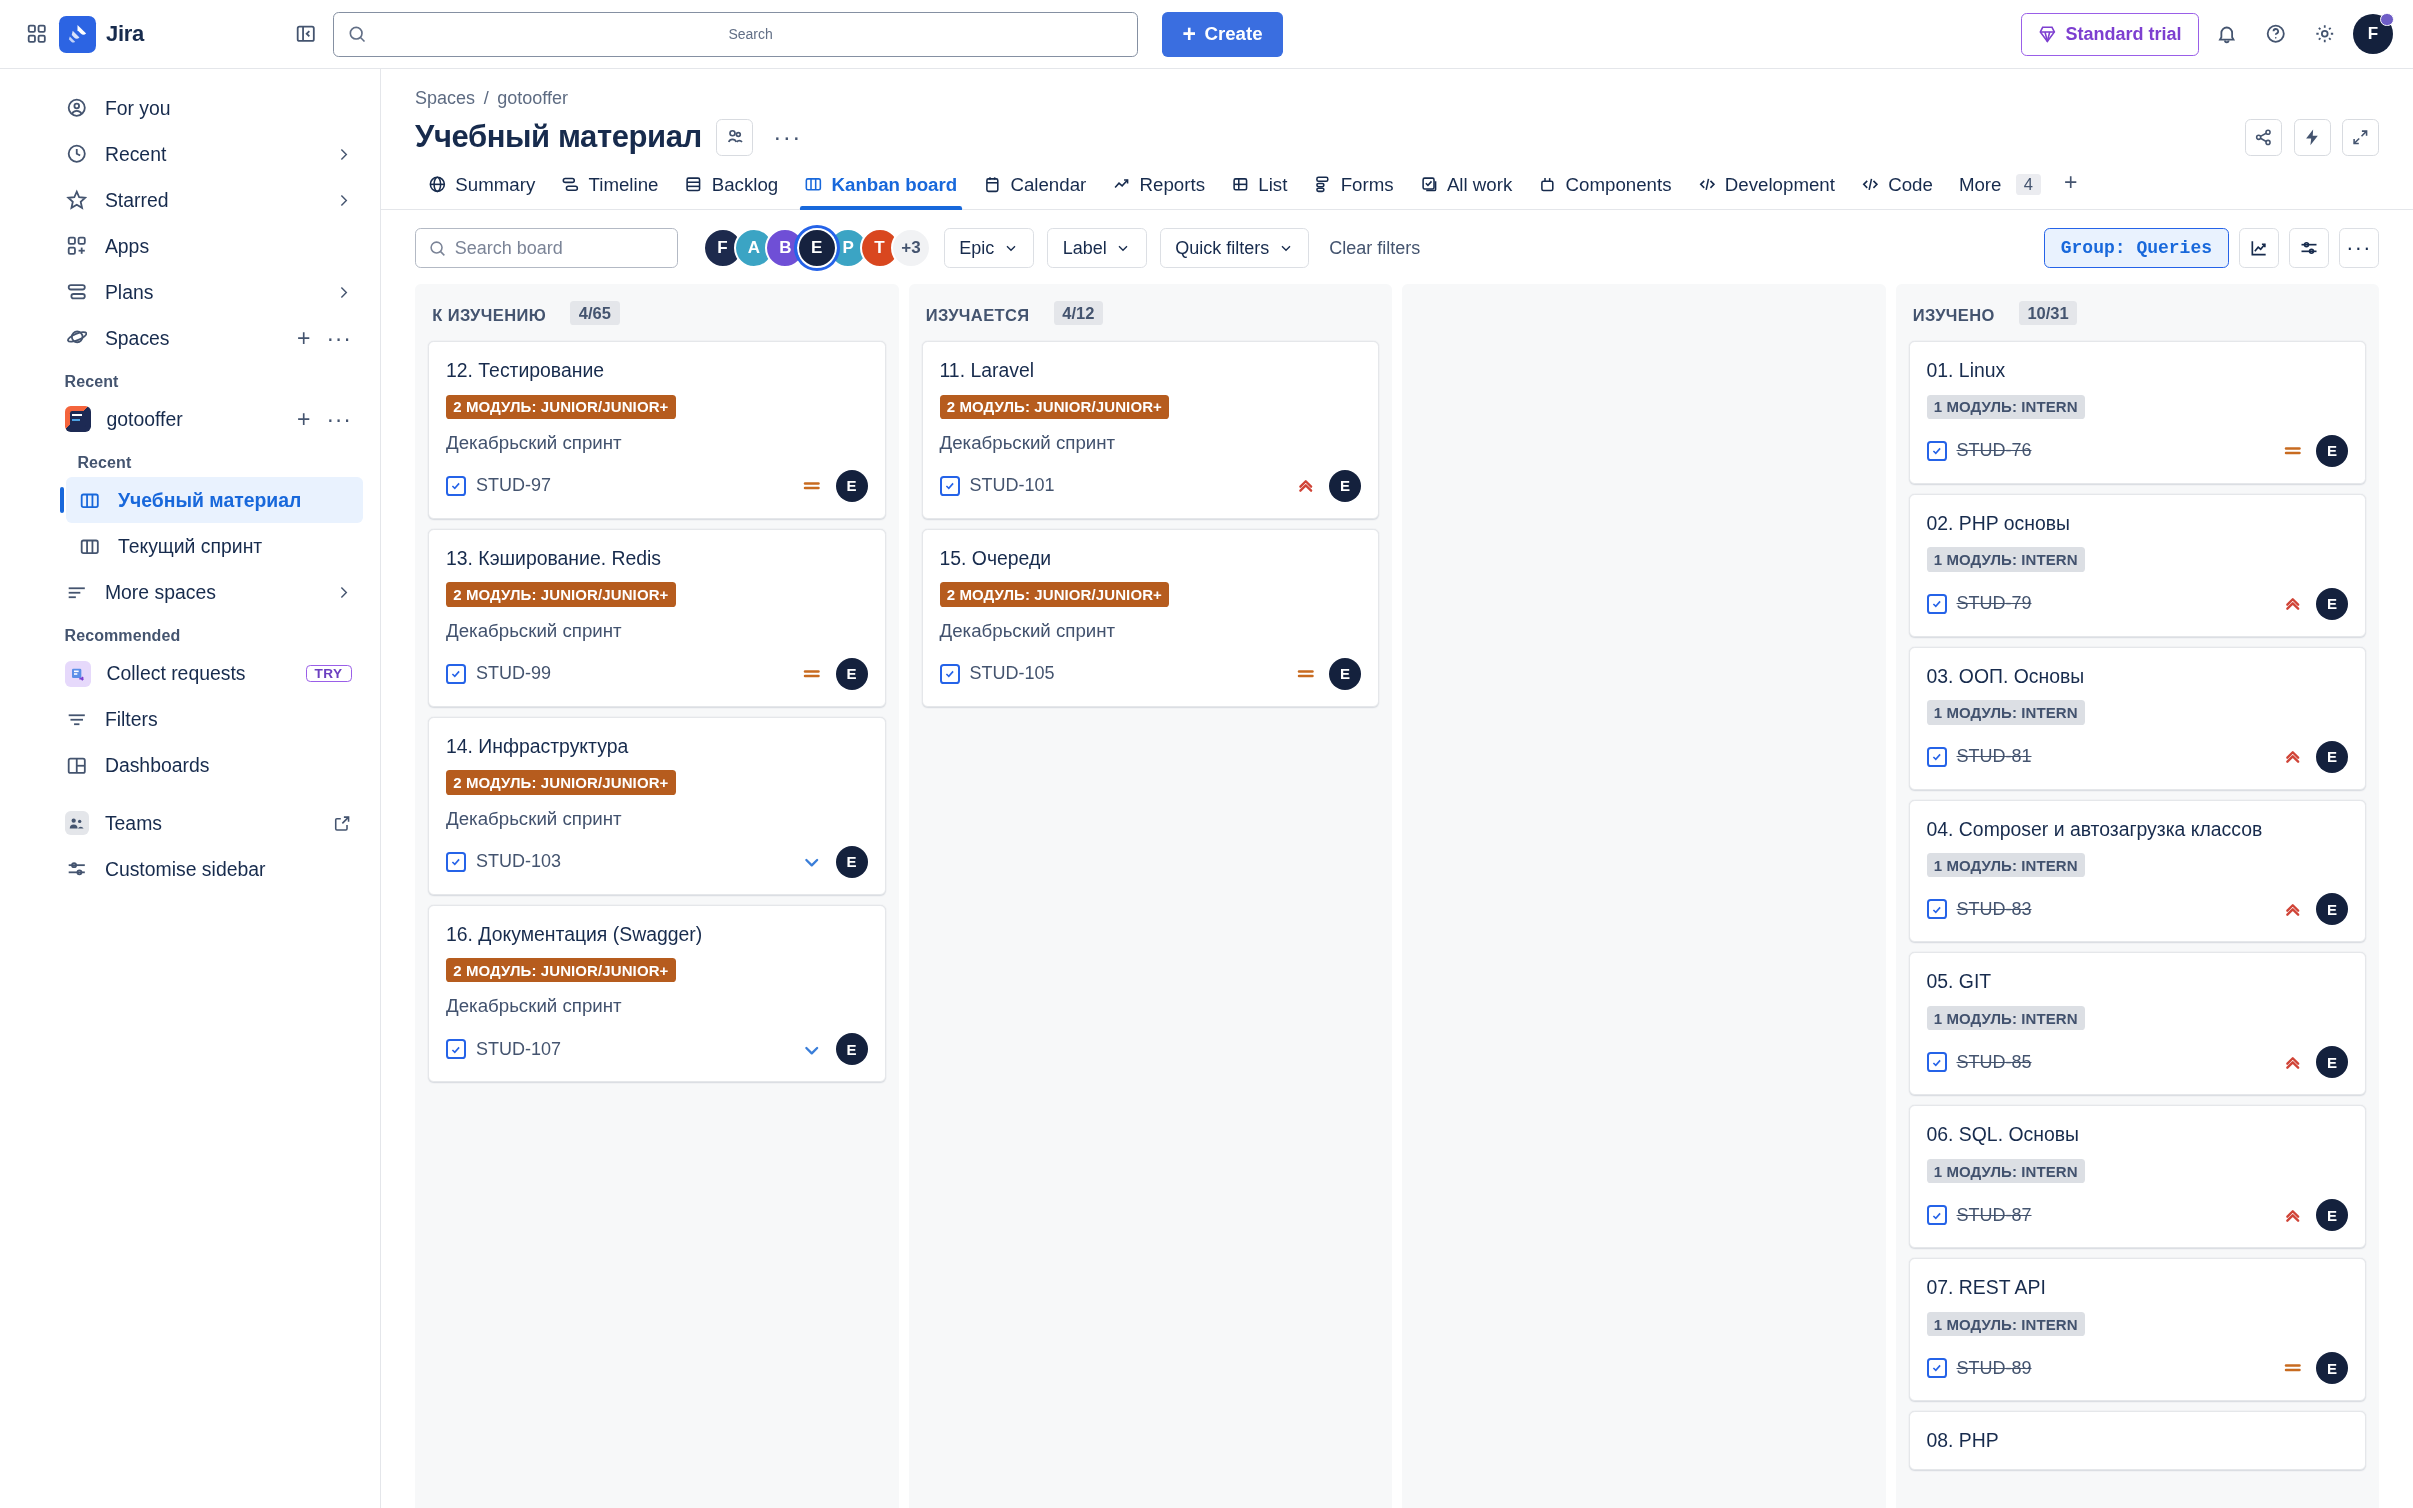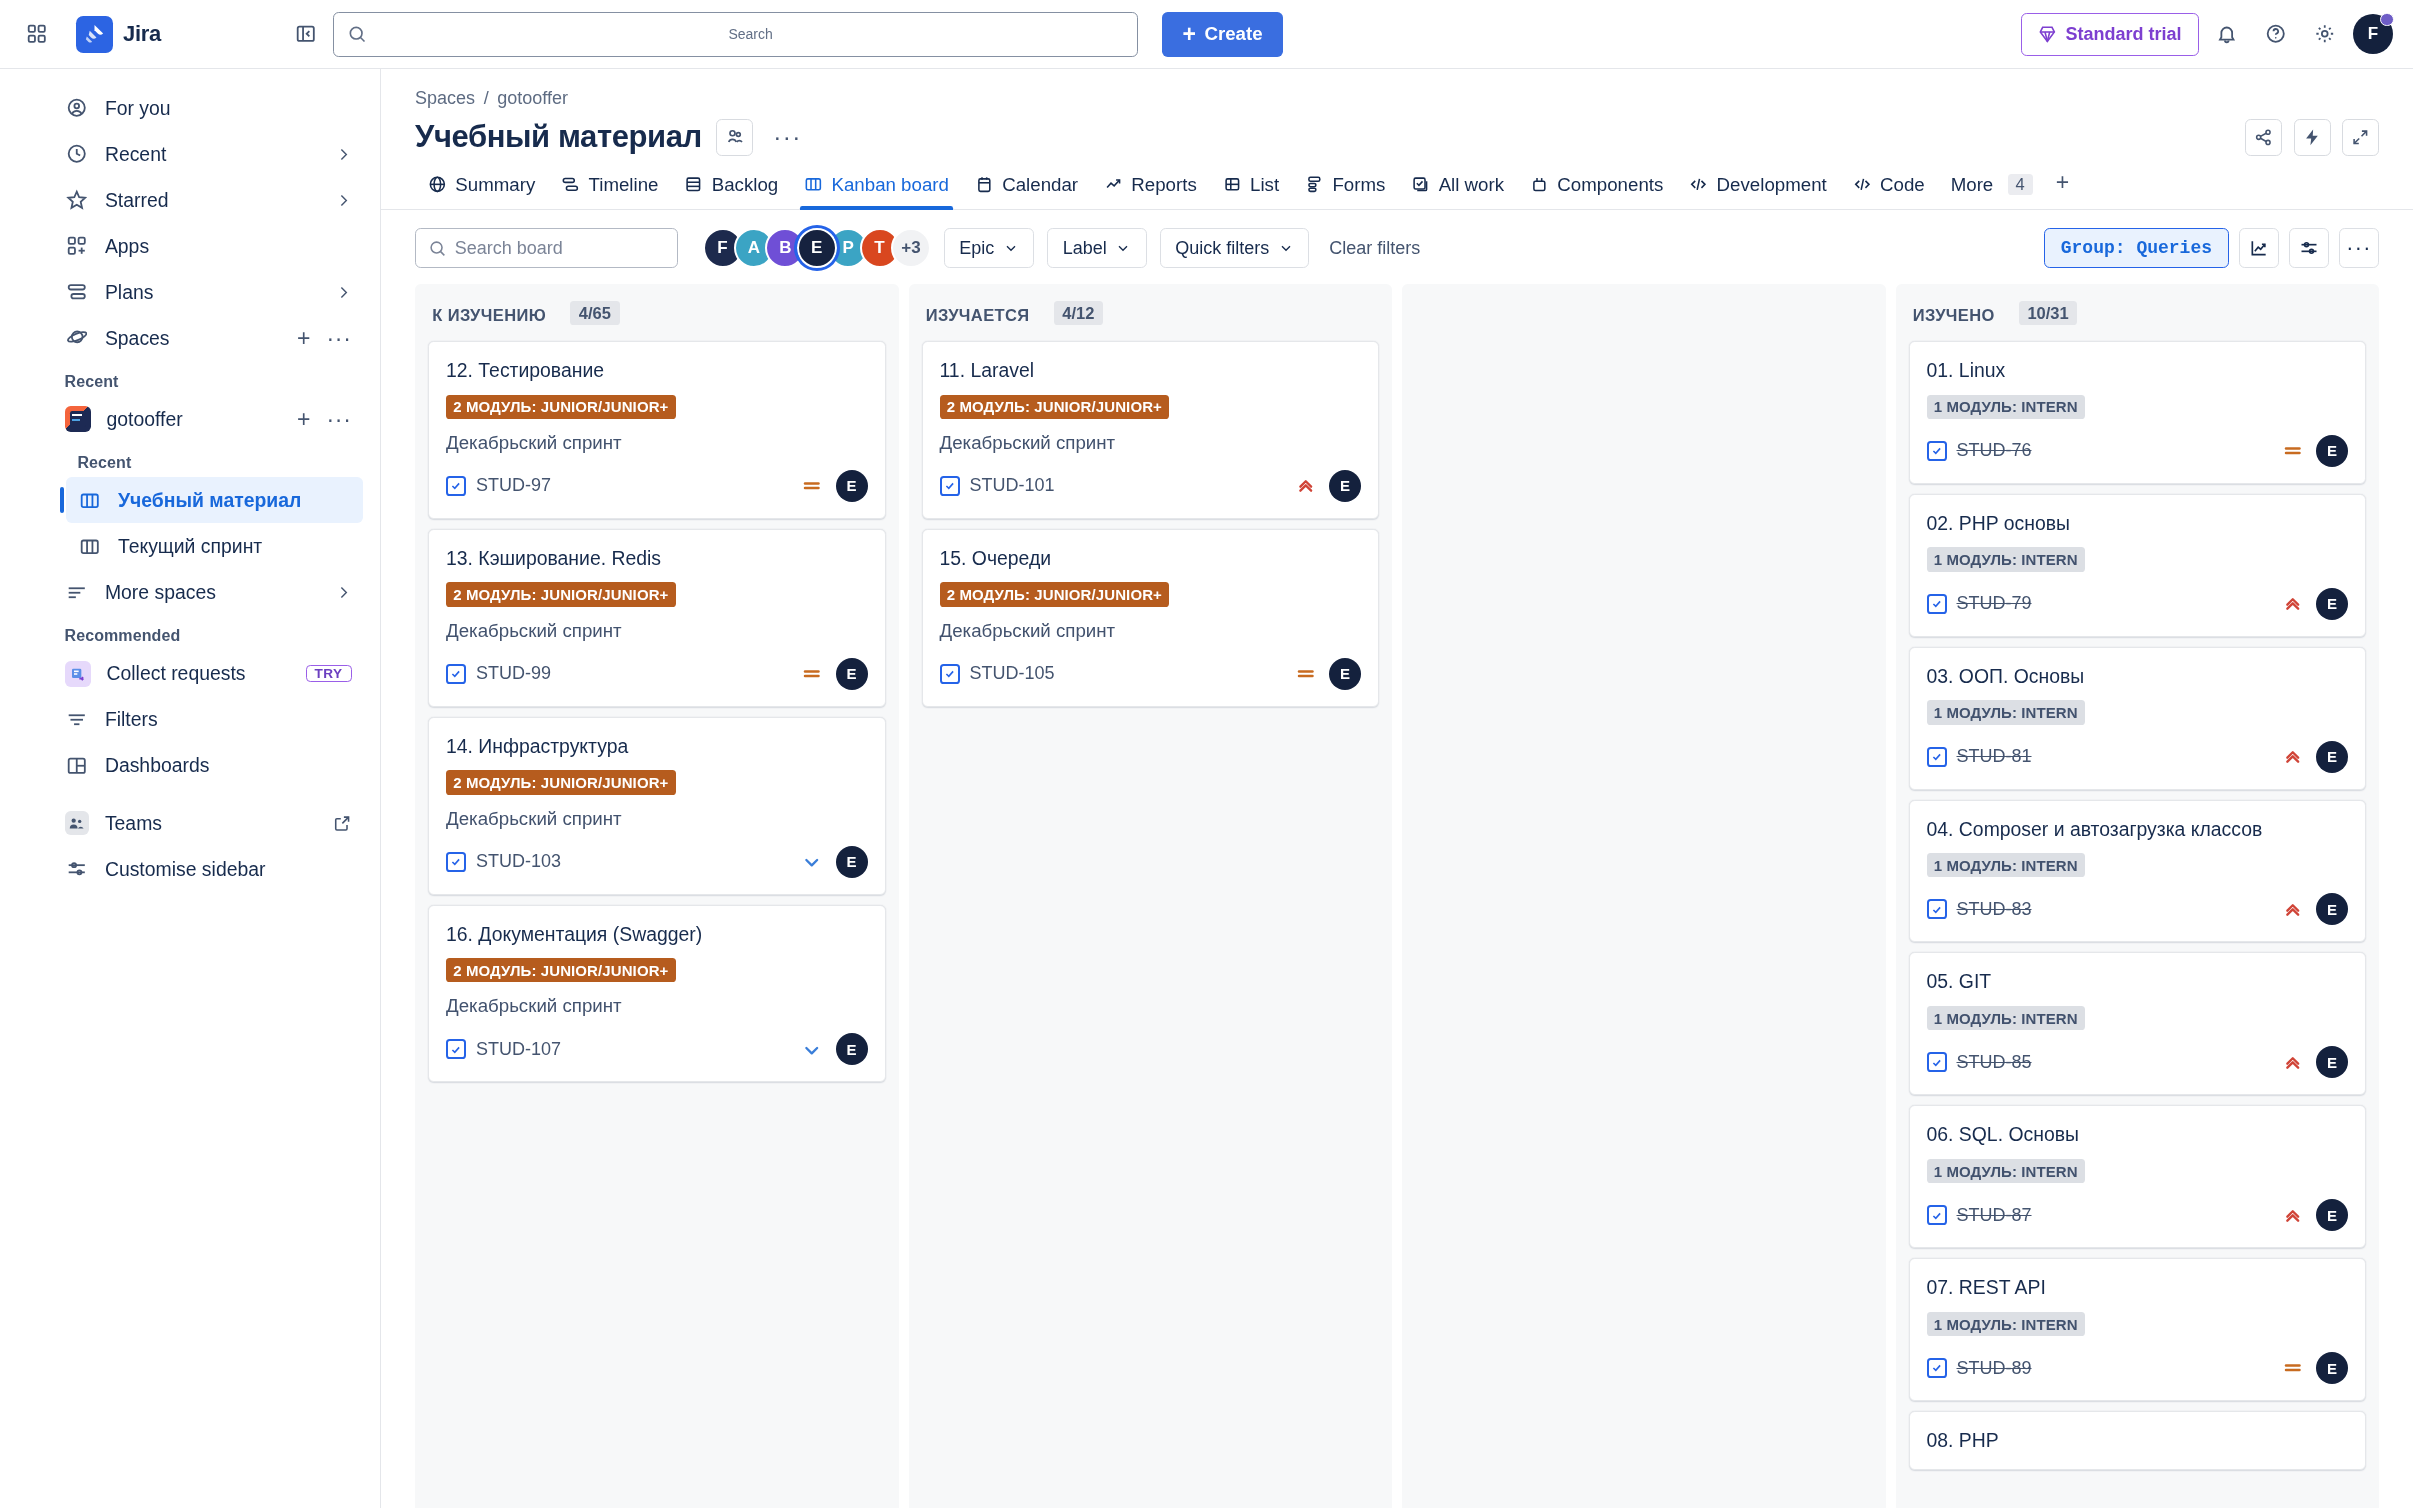--- a/index.html
+++ b/index.html
@@ -14,21 +14,21 @@
 
   
   .topnav {
     height: 69px; flex: 0 0 69px;
     display: flex; align-items: center;
     padding: 0 20px 0 17px;
     border-bottom: 1.4px solid #E4E6EA;
     background: #fff;
     gap: 0;
   }
-  .tn-left { display: flex; align-items: center; gap: 19px; width: 309px; flex: 0 0 309px; }
+  .tn-left { display: flex; align-items: center; gap: 2px; width: 309px; flex: 0 0 309px; }
   .icon-btn {
     width: 40px; height: 40px; border-radius: 5.7px;
     display: flex; align-items: center; justify-content: center;
     cursor: pointer; color: #44546F; background: transparent; border: none;
   }
   .jira-logo-wrap { display: flex; align-items: center; gap: 10px; }
   .jira-mark {
     width: 37px; height: 37px; border-radius: 7.2px;
     background: #2c64e3; display: flex; align-items: center; justify-content: center;
   }
@@ -152,21 +152,21 @@
   
   .tabs {
     display: flex; align-items: flex-end; gap: 0;
     padding: 0 34px; border-bottom: 1.4px solid #E4E6EA; margin-top: 4.3px;
   }
   .tab {
     display: flex; align-items: center; gap: 8.6px;
     padding: 8.6px 13px 13px 13px; font-size: 18.7px; color: #172B4D;
     cursor: pointer; position: relative; white-space: nowrap;
   }
-  .tab.active { color: #1868DB; font-weight: 400; }
+  .tab.active { color: #1868DB; font-weight: 700; }
   .tab.active::after {
     content: ""; position: absolute; left: 8.6px; right: 8.6px; bottom: -1.4px;
     height: 3.6px; background: #1868DB; border-radius: 2.2px 2.2px 0 0;
   }
   .tab-ic { display: flex; align-items: center; color: inherit; }
   .more-count { background: #EBECF0; border-radius: 3.6px; padding: 1.4px 8px; font-size: 16.5px; color: #44546F; margin-left: 5.7px; }
   .tab-plus { padding: 8.6px 10px 13px 10px; font-size: 23px; color: #44546F; cursor: pointer; }
 
   
   .toolbar { display: flex; align-items: center; gap: 13px; padding: 18.7px 34px 16px 34px; }

